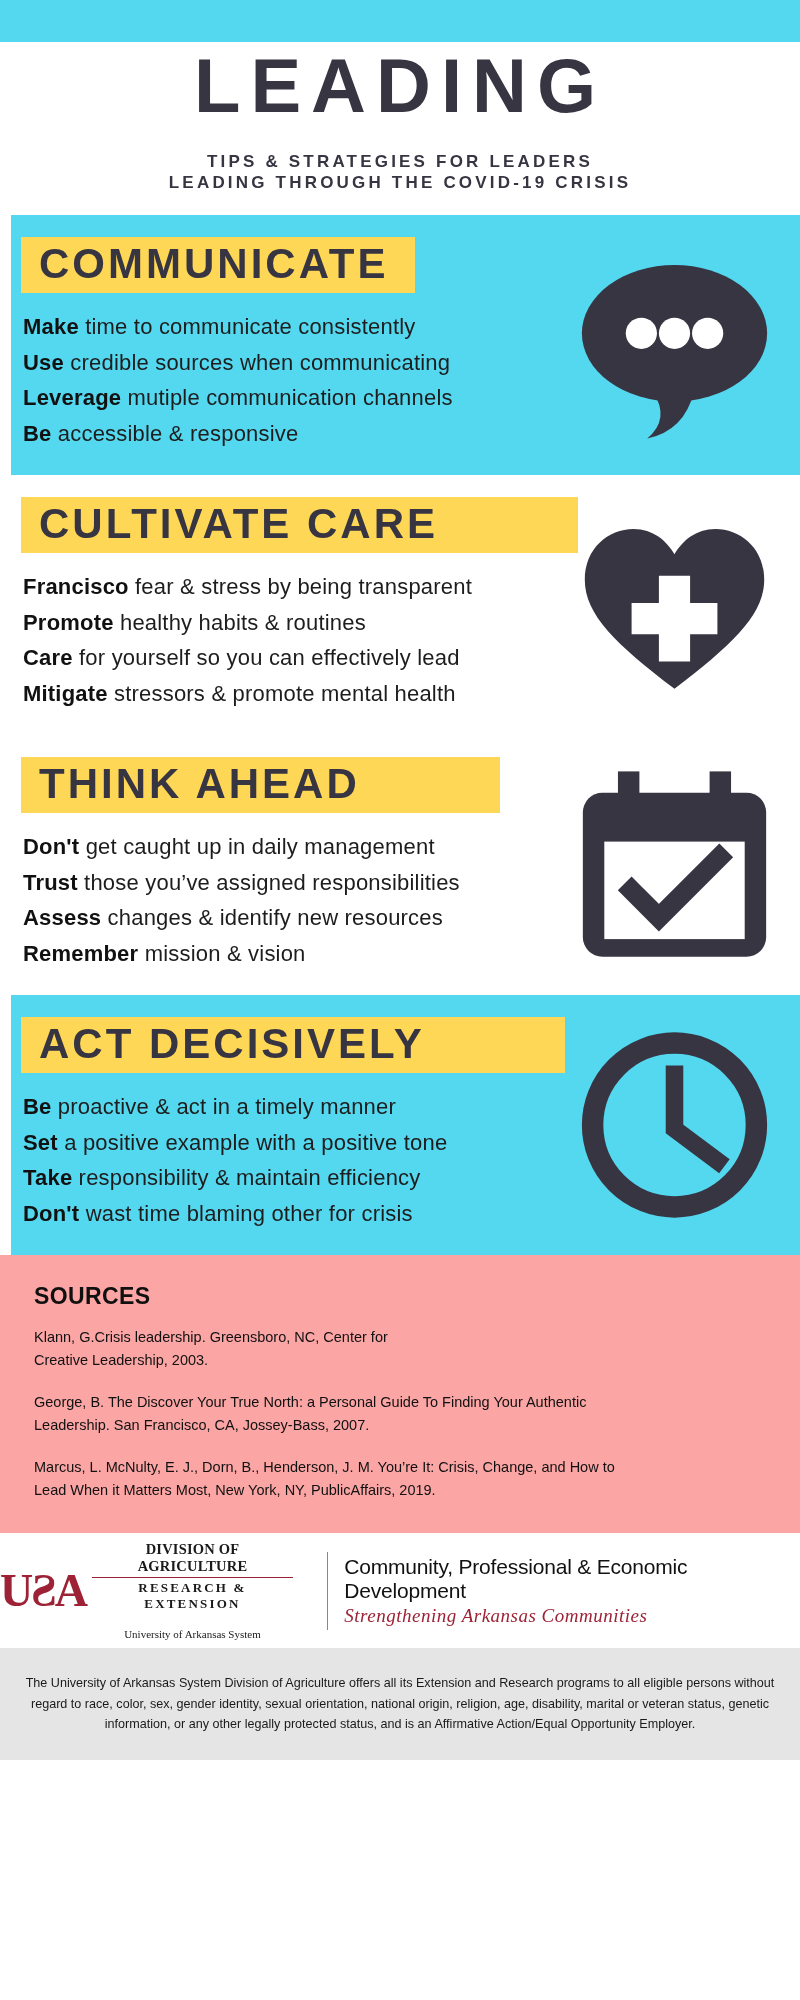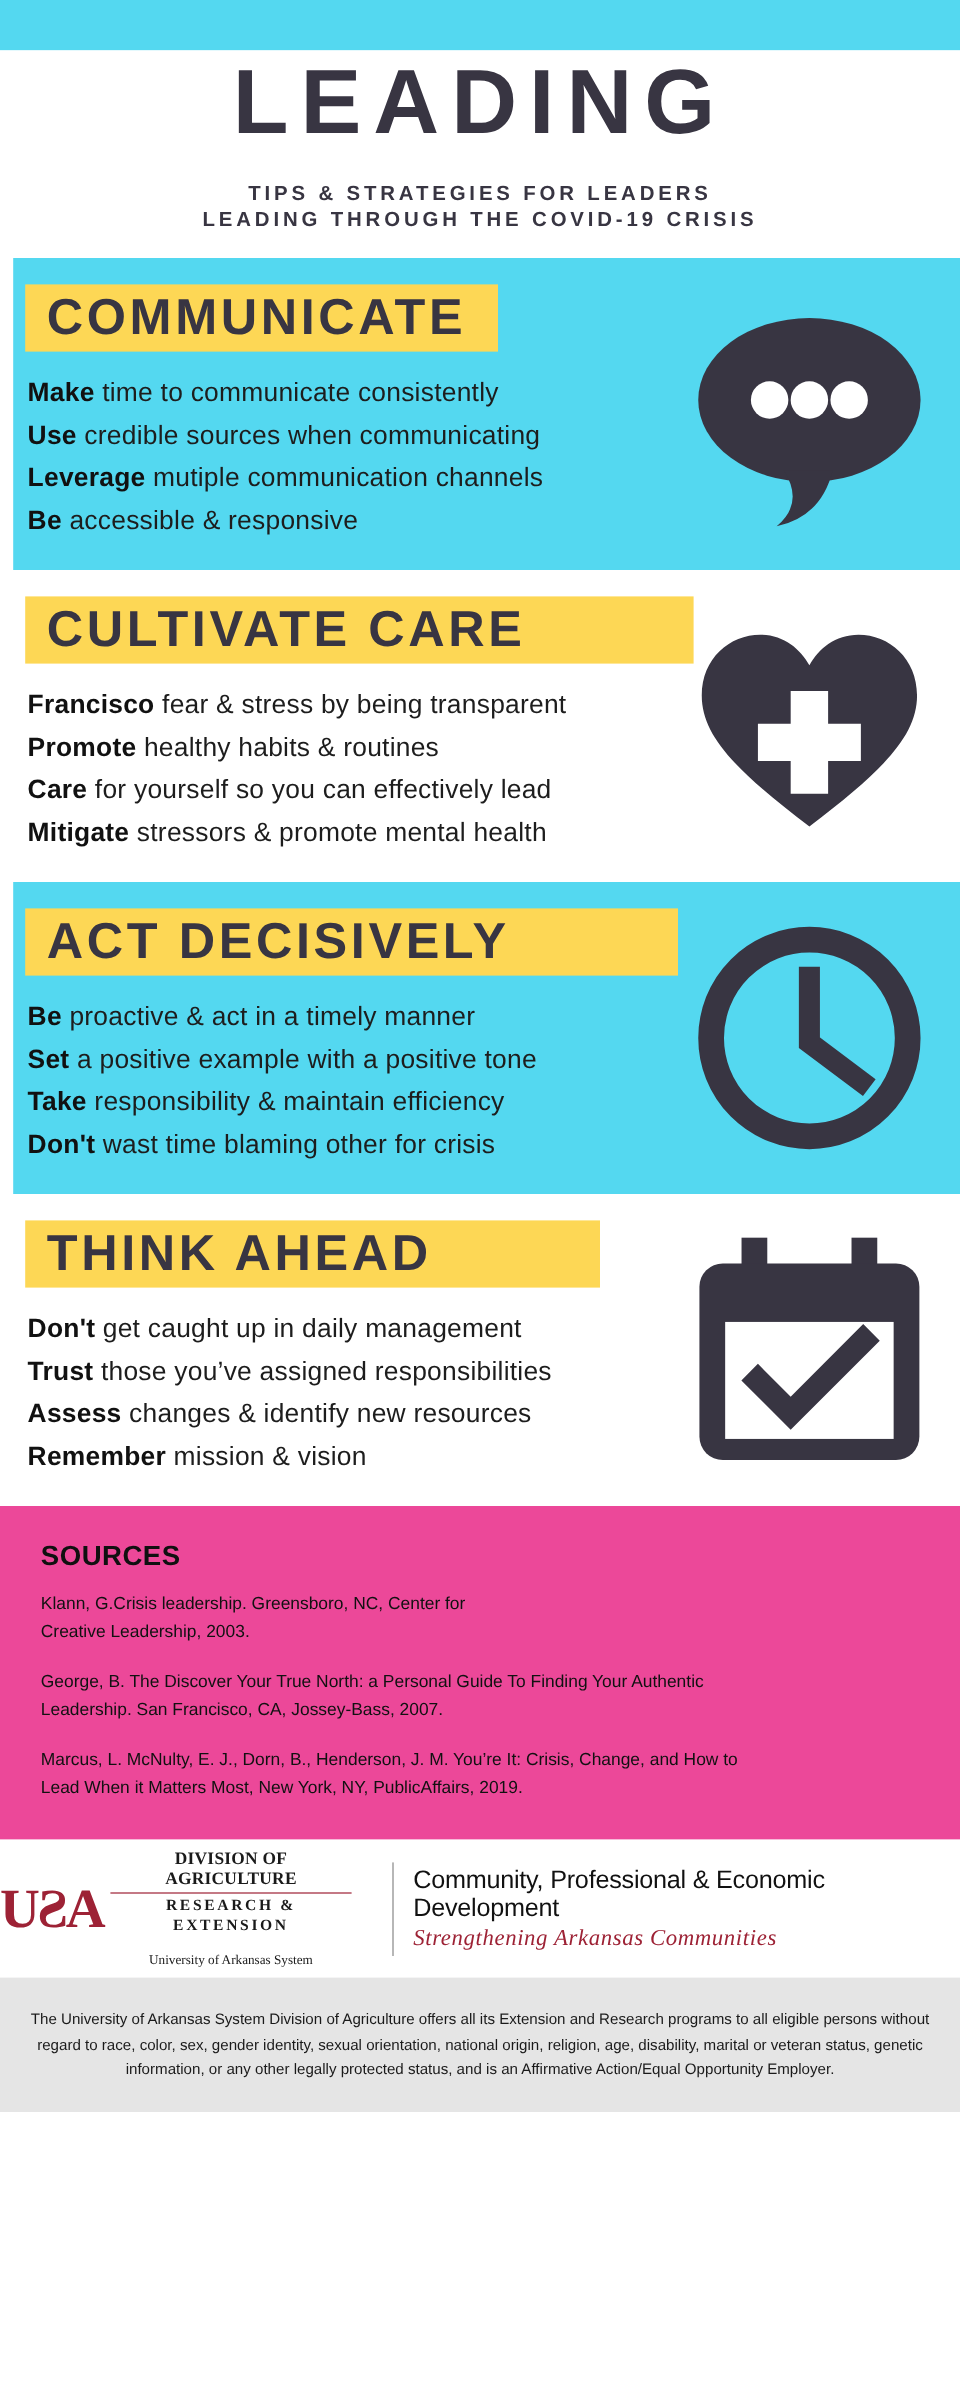--- a/index.html
+++ b/index.html
@@ -46,21 +46,21 @@
   .sec-title {
     font-size:42px; font-weight:700; letter-spacing:3px; color:#383542; line-height:1.05;
   }
   .sec-list { margin:16px 0 0 12px; }
   .sec-list li { list-style:none; font-size:22px; color:#1d1d1d; line-height:1.62; letter-spacing:.2px; }
   .sec-list li b { font-weight:700; color:#111; }
 
   .sec-icon { position:absolute; right:28px; top:30px; width:195px; height:200px; }
 
   
-  .sources { background:#ec4899; padding:28px 0 34px 34px; height:278px; }
+  .sources { background:#fca5a5; padding:28px 0 34px 34px; height:278px; }
   .sources h2 { font-size:23px; font-weight:700; letter-spacing:.4px; color:#101010; margin-bottom:16px; }
   .src-item { font-size:14.5px; line-height:1.62; color:#111; margin-bottom:18px; max-width:730px; }
 
   
   .logo-bar { height:115px; background:#ffffff; display:flex; align-items:center; justify-content:center; gap:0; }
   .logo-left { display:flex; align-items:center; gap:6px; padding-right:18px; }
   .uofa-mark { font-size:46px; font-weight:700; color:#9D2235; font-family:"Liberation Serif", serif; line-height:1; letter-spacing:-2px; }
   .uofa-text { text-align:center; font-family:"Liberation Serif", serif; color:#1a1a1a; }
   .uofa-text .l1 { font-size:14.5px; font-weight:700; letter-spacing:.2px; }
   .uofa-rule { height:1.5px; background:#9D2235; margin:1.5px 0; }
@@ -120,52 +120,52 @@
       <li><b>Promote</b><span> healthy habits &amp; routines</span></li>
       <li><b>Care</b><span> for yourself so you can effectively lead</span></li>
       <li><b>Mitigate</b><span> stressors &amp; promote mental health</span></li>
     </ul>
     <svg class="sec-icon" viewBox="0 0 200 200">
       <path d="M100 186 C40 140 8 110 8 74 C8 42 32 22 58 22 C78 22 92 34 100 48 C108 34 122 22 142 22 C168 22 192 42 192 74 C192 110 160 140 100 186 Z" fill="#383542"></path>
       <path d="M84 70 h32 v28 h28 v32 h-28 v28 h-32 v-28 h-28 v-32 h28 z" fill="#ffffff"></path>
     </svg>
   </div>
 
-  <div class="section cyan">
-    <div class="sec-headbar wide">
-      <div class="sec-title">ACT DECISIVELY</div>
-    </div>
-    <ul class="sec-list">
-      <li><b>Be</b><span> proactive &amp; act in a timely manner</span></li>
-      <li><b>Set</b><span> a positive example with a positive tone</span></li>
-      <li><b>Take</b><span> responsibility &amp; maintain efficiency</span></li>
-      <li><b>Don't</b><span> wast time blaming other for crisis</span></li>
-    </ul>
-    <svg class="sec-icon" viewBox="0 0 200 200">
-      <circle cx="100" cy="100" r="84" fill="none" stroke="#383542" stroke-width="22"></circle>
-      <path d="M100 48 v56 l44 33" fill="none" stroke="#383542" stroke-width="18" stroke-linecap="square"></path>
-    </svg>
-  </div>
-
   <div class="section white">
     <div class="sec-headbar wide">
       <div class="sec-title">THINK AHEAD</div>
     </div>
     <ul class="sec-list">
       <li><b>Don't</b><span> get caught up in daily management</span></li>
       <li><b>Trust</b><span> those you’ve assigned responsibilities</span></li>
       <li><b>Assess</b><span> changes &amp; identify new resources</span></li>
       <li><b>Remember</b><span> mission &amp; vision</span></li>
     </ul>
     <svg class="sec-icon" viewBox="0 0 200 200">
       <rect x="42" y="4" width="22" height="36" fill="#383542"></rect>
       <rect x="136" y="4" width="22" height="36" fill="#383542"></rect>
       <rect x="6" y="26" width="188" height="168" rx="20" fill="#383542"></rect>
       <rect x="28" y="76" width="144" height="100" fill="#ffffff"></rect>
       <path d="M56 126 l28 28 l62 -62" fill="none" stroke="#383542" stroke-width="20" stroke-linecap="square"></path>
+    </svg>
+  </div>
+
+  <div class="section cyan">
+    <div class="sec-headbar wide">
+      <div class="sec-title">ACT DECISIVELY</div>
+    </div>
+    <ul class="sec-list">
+      <li><b>Be</b><span> proactive &amp; act in a timely manner</span></li>
+      <li><b>Set</b><span> a positive example with a positive tone</span></li>
+      <li><b>Take</b><span> responsibility &amp; maintain efficiency</span></li>
+      <li><b>Don't</b><span> wast time blaming other for crisis</span></li>
+    </ul>
+    <svg class="sec-icon" viewBox="0 0 200 200">
+      <circle cx="100" cy="100" r="84" fill="none" stroke="#383542" stroke-width="22"></circle>
+      <path d="M100 48 v56 l44 33" fill="none" stroke="#383542" stroke-width="18" stroke-linecap="square"></path>
     </svg>
   </div>
 
   <div class="sources">
     <h2>SOURCES</h2>
     <div class="src-item" style="white-space: pre-line;">Klann, G.Crisis leadership. Greensboro, NC, Center for
 Creative Leadership, 2003.</div>
     <div class="src-item" style="white-space: pre-line;">George, B. The Discover Your True North: a Personal Guide To Finding Your Authentic
 Leadership. San Francisco, CA, Jossey-Bass, 2007.</div>
     <div class="src-item" style="white-space: pre-line;">Marcus, L. McNulty, E. J., Dorn, B., Henderson, J. M. You’re It: Crisis, Change, and How to

